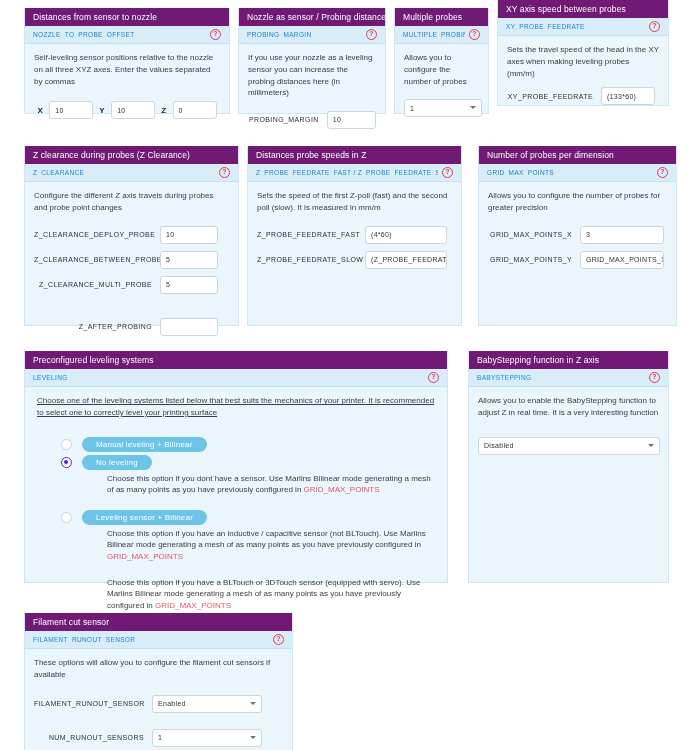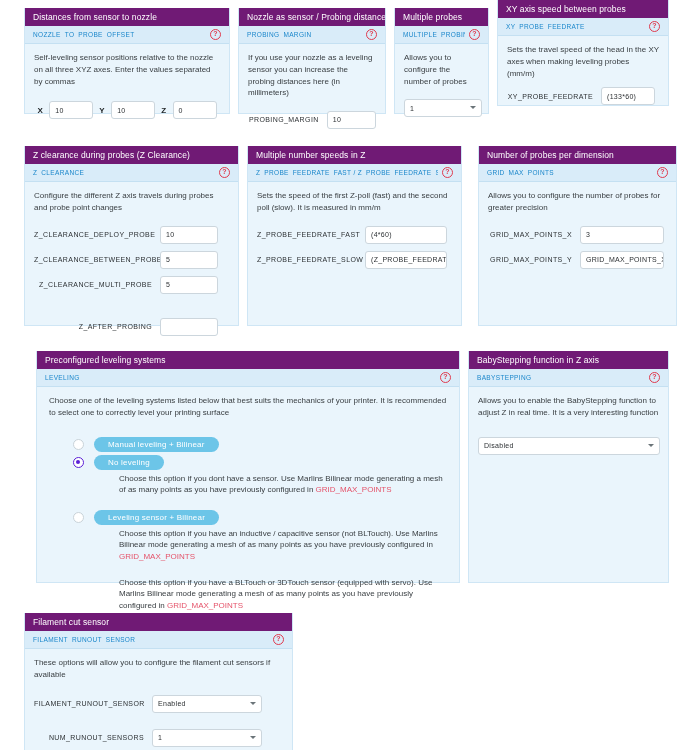--- a/index.html
+++ b/index.html
@@ -277,21 +277,21 @@
         <span class="tbox" style="width:58px;margin-left:8px;">5</span>
       </div>
       <div class="field-row" style="margin-top:24px;">
         <span class="field-label" style="width:118px;">Z_AFTER_PROBING</span>
         <span class="tbox" style="width:58px;margin-left:8px;"></span>
       </div>
     </div>
   </div>
 
   <div class="panel" style="left:247px; top:146px; width:215px; height:180px;">
-    <div class="panel-head">Multiple number speeds in Z</div>
+    <div class="panel-head">Distances probe speeds in Z</div>
     <div class="panel-sub">
       <span class="code">Z_PROBE_FEEDRATE_FAST / Z_PROBE_FEEDRATE_SLOW</span>
       <span class="help-icon">?</span>
     </div>
     <div class="panel-body">
       <p class="desc">Sets the speed of the first Z-poll (fast) and the second poll (slow). It is measured in mm/m</p>
       <div class="field-row" style="margin-top:12px;">
         <span class="field-label" style="width:100px;">Z_PROBE_FEEDRATE_FAST</span>
         <span class="tbox" style="width:82px;margin-left:8px;">(4*60)</span>
       </div>
@@ -314,28 +314,28 @@
         <span class="field-label" style="width:84px;">GRID_MAX_POINTS_X</span>
         <span class="tbox" style="width:84px;margin-left:8px;">3</span>
       </div>
       <div class="field-row">
         <span class="field-label" style="width:84px;">GRID_MAX_POINTS_Y</span>
         <span class="tbox" style="width:84px;margin-left:8px;">GRID_MAX_POINTS_X</span>
       </div>
     </div>
   </div>
 
-  <div class="panel" style="left:24px; top:351px; width:424px; height:232px;margin-left:12px;">
+  <div class="panel" style="left:24px; top:351px; width:424px; height:232px;">
     <div class="panel-head">Preconfigured leveling systems</div>
     <div class="panel-sub">
       <span class="code">LEVELING</span>
       <span class="help-icon">?</span>
     </div>
     <div class="panel-body" style="padding:8px 12px;">
-      <p class="desc" style="margin-bottom:18px;">Choose one of the leveling systems listed below that best suits the mechanics of your printer. It is recommended to select one to correctly level your printing surface</p>
+      <p class="desc" style="margin-bottom:18px;text-decoration:underline;">Choose one of the leveling systems listed below that best suits the mechanics of your printer. It is recommended to select one to correctly level your printing surface</p>
 
       <div class="opt-row" style="margin-top:6px;">
         <span class="radio"></span>
         <span class="pill">Manual leveling + Bilinear</span>
       </div>
 
       <div class="opt-row">
         <span class="radio on"></span>
         <span class="pill">No leveling</span>
       </div>

